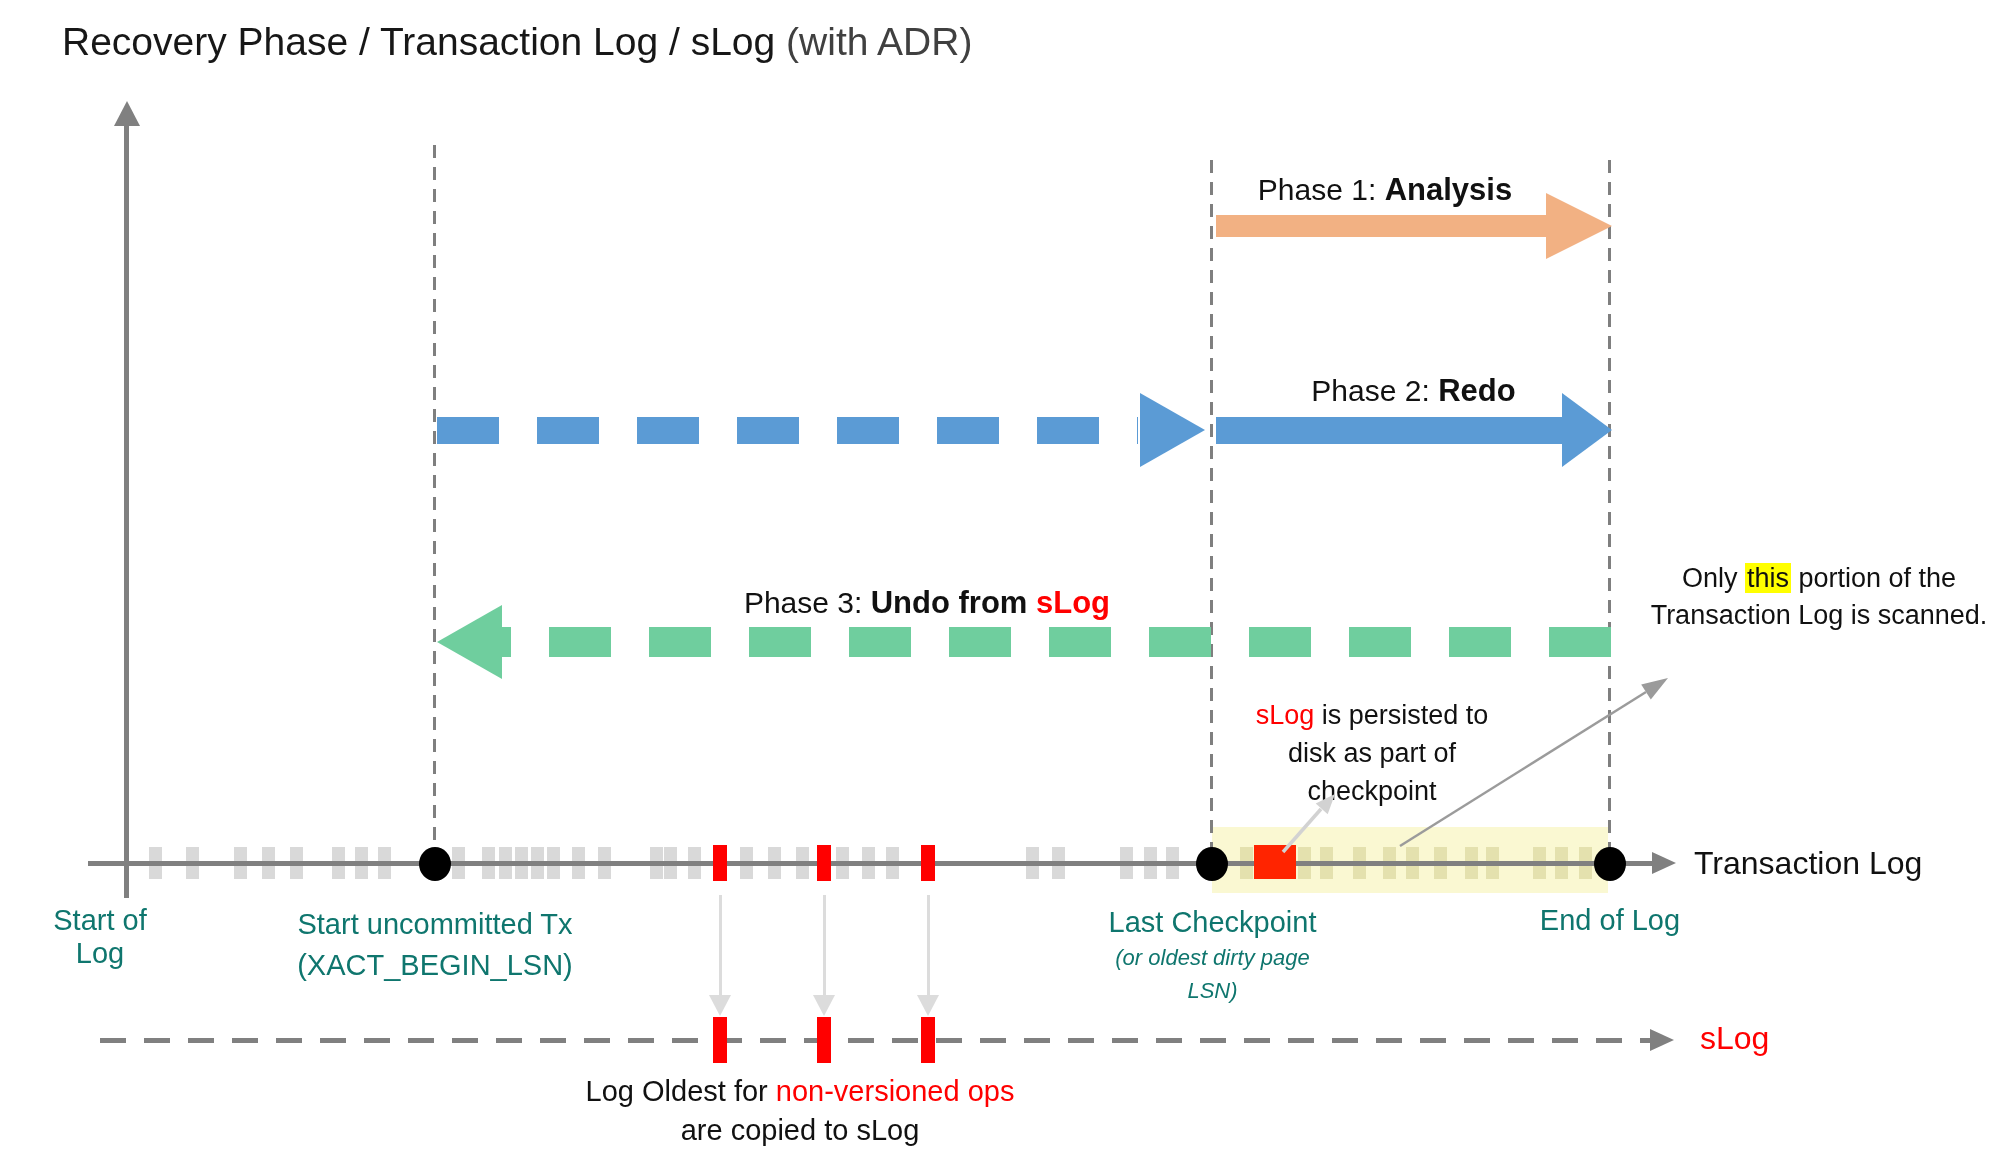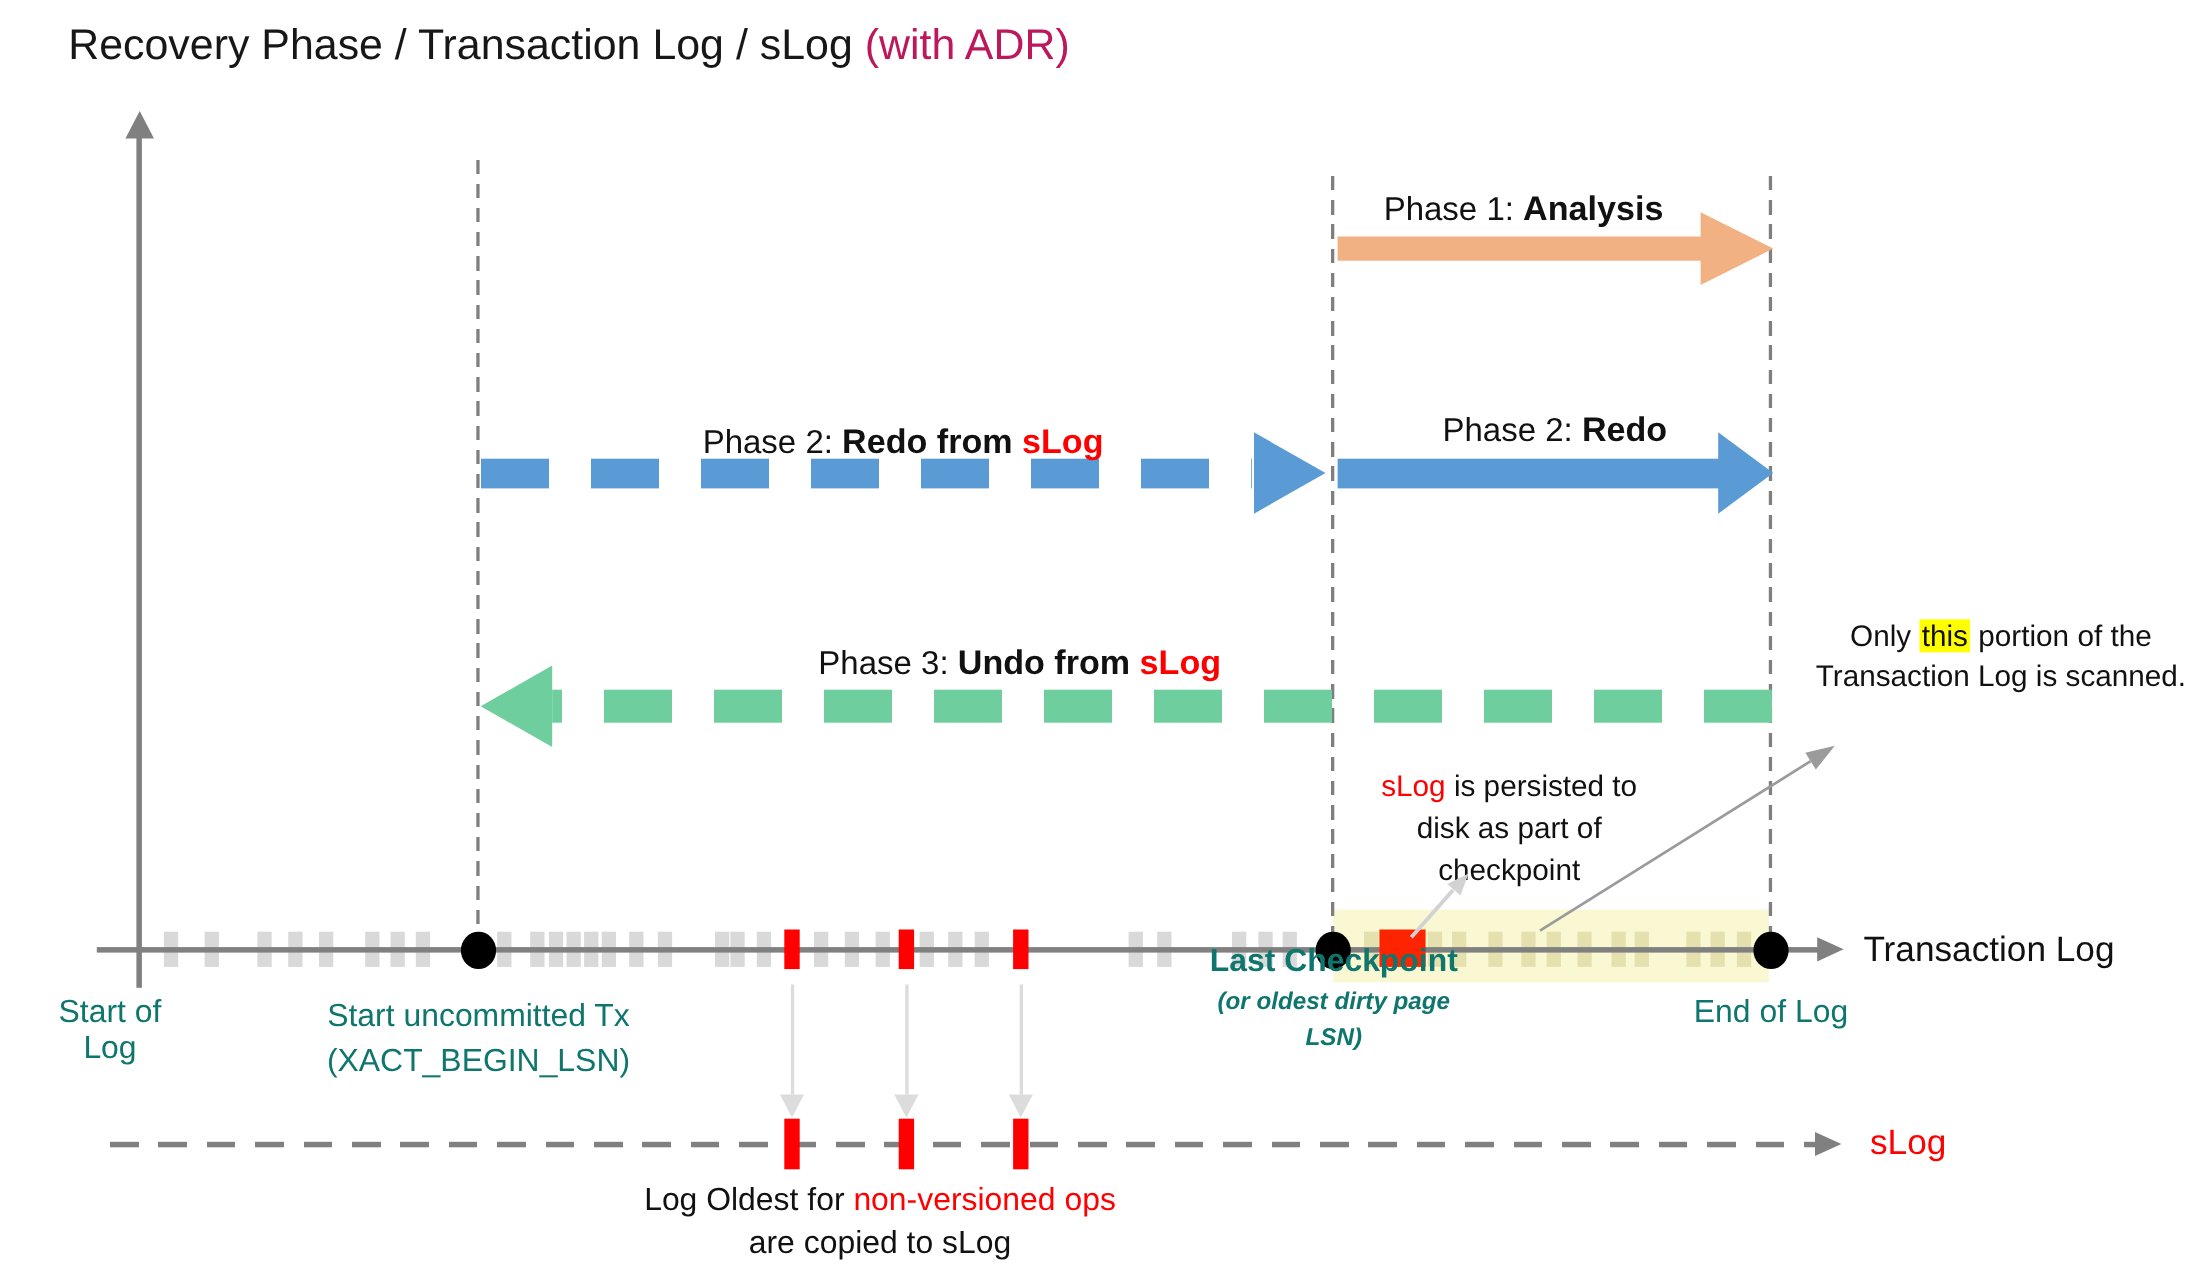--- a/index.html
+++ b/index.html
@@ -1,21 +1,21 @@
 <!DOCTYPE html>
 <html><head>
 <meta charset="utf-8">
 <style>
   html,body{margin:0;padding:0;background:#ffffff;}
   body{font-family:"Liberation Sans",sans-serif;}
   #canvas{position:relative;width:2001px;height:1152px;background:#ffffff;overflow:hidden;}
 
   
   .title{position:absolute;left:62px;top:20px;font-size:39px;color:#171717;letter-spacing:0px;white-space:nowrap;}
-  .title .green{color:#be185d;}
+  .title .green{color:#404040;}
 
   
   .vaxis{position:absolute;left:124px;top:120px;width:5px;height:778px;background:#808080;z-index:2;}
   .vaxis-head{position:absolute;left:114px;top:101px;width:0;height:0;border-left:13px solid transparent;border-right:13px solid transparent;border-bottom:25px solid #808080;z-index:2;}
   .hlog{position:absolute;left:88px;top:861px;width:1566px;height:5px;background:#808080;z-index:2;}
   .hlog-head{position:absolute;left:1652px;top:852px;width:0;height:0;border-top:11px solid transparent;border-bottom:11px solid transparent;border-left:24px solid #808080;z-index:2;}
   .slog-line{position:absolute;left:100px;top:1038px;width:1552px;height:5px;z-index:2;
     background:repeating-linear-gradient(90deg,#808080 0px,#808080 26px,transparent 26px,transparent 44px);}
   .slog-head{position:absolute;left:1650px;top:1029px;width:0;height:0;border-top:11px solid transparent;border-bottom:11px solid transparent;border-left:24px solid #808080;z-index:2;}
 
@@ -63,21 +63,21 @@
   .red-square{position:absolute;left:1254px;top:845px;width:42px;height:34px;background:#FF2400;z-index:3;}
   .dot{position:absolute;top:847px;width:32px;height:34px;border-radius:50%;background:#000;z-index:4;}
   .copy-shaft{position:absolute;top:895px;width:3px;height:100px;background:#DCDCDC;z-index:1;}
   .copy-head{position:absolute;top:995px;width:0;height:0;border-left:11px solid transparent;border-right:11px solid transparent;border-top:21px solid #DCDCDC;z-index:1;}
   .slog-tick{position:absolute;top:1017px;width:14px;height:46px;background:#FF0000;z-index:3;}
 
   
   .mark{position:absolute;font-size:29px;color:#0f766e;text-align:center;z-index:6;}
   #lbl-start{left:28px;top:904px;width:144px;}
   #lbl-oldest{left:235px;top:904px;width:400px;line-height:41px;}
-  #lbl-checkpoint{left:1040px;top:856px;width:345px;line-height:37px;font-weight:bold;}
+  #lbl-checkpoint{left:1040px;top:904px;width:345px;line-height:37px;}
   #lbl-checkpoint .it{font-size:22px;font-style:italic;line-height:33px;display:block;}
   #lbl-end{left:1510px;top:904px;width:200px;}
   .axis-label{position:absolute;left:1694px;top:845px;font-size:32px;color:#111;white-space:nowrap;z-index:6;}
   .slog-label{position:absolute;left:1700px;top:1020px;font-size:32px;color:#FF0000;white-space:nowrap;z-index:6;}
 
   
   .note{position:absolute;font-size:27px;color:#111;text-align:center;z-index:6;}
   #scan-note{left:1638px;top:560px;width:362px;line-height:37px;}
   #scan-note .hl{background:#FFFF00;padding:0 2px;}
   #persist-note{left:1222px;top:696px;width:300px;line-height:38px;}
@@ -116,23 +116,20 @@
   <div class="head" id="p2d-head"></div>
 
   <div class="shaft" id="p2-shaft"></div>
   <div class="head" id="p2-head"></div>
 
   <div class="head" id="p3-head"></div>
   <div class="shaft" id="p3-shaft"></div>
 
   <div class="phase-label" id="p1-label">
     <span>Phase 1: </span><b>Analysis</b>
-  </div>
-  <div class="phase-label" id="p2d-label">
-    <span>Phase 2: </span><b>Redo from </b><b class="red">sLog</b>
   </div>
   <div class="phase-label" id="p2-label">
     <span>Phase 2: </span><b>Redo</b>
   </div>
   <div class="phase-label" id="p3-label">
     <span>Phase 3: </span><b>Undo from </b><b class="red">sLog</b>
   </div>
 
   <div class="red-square"></div>
 

